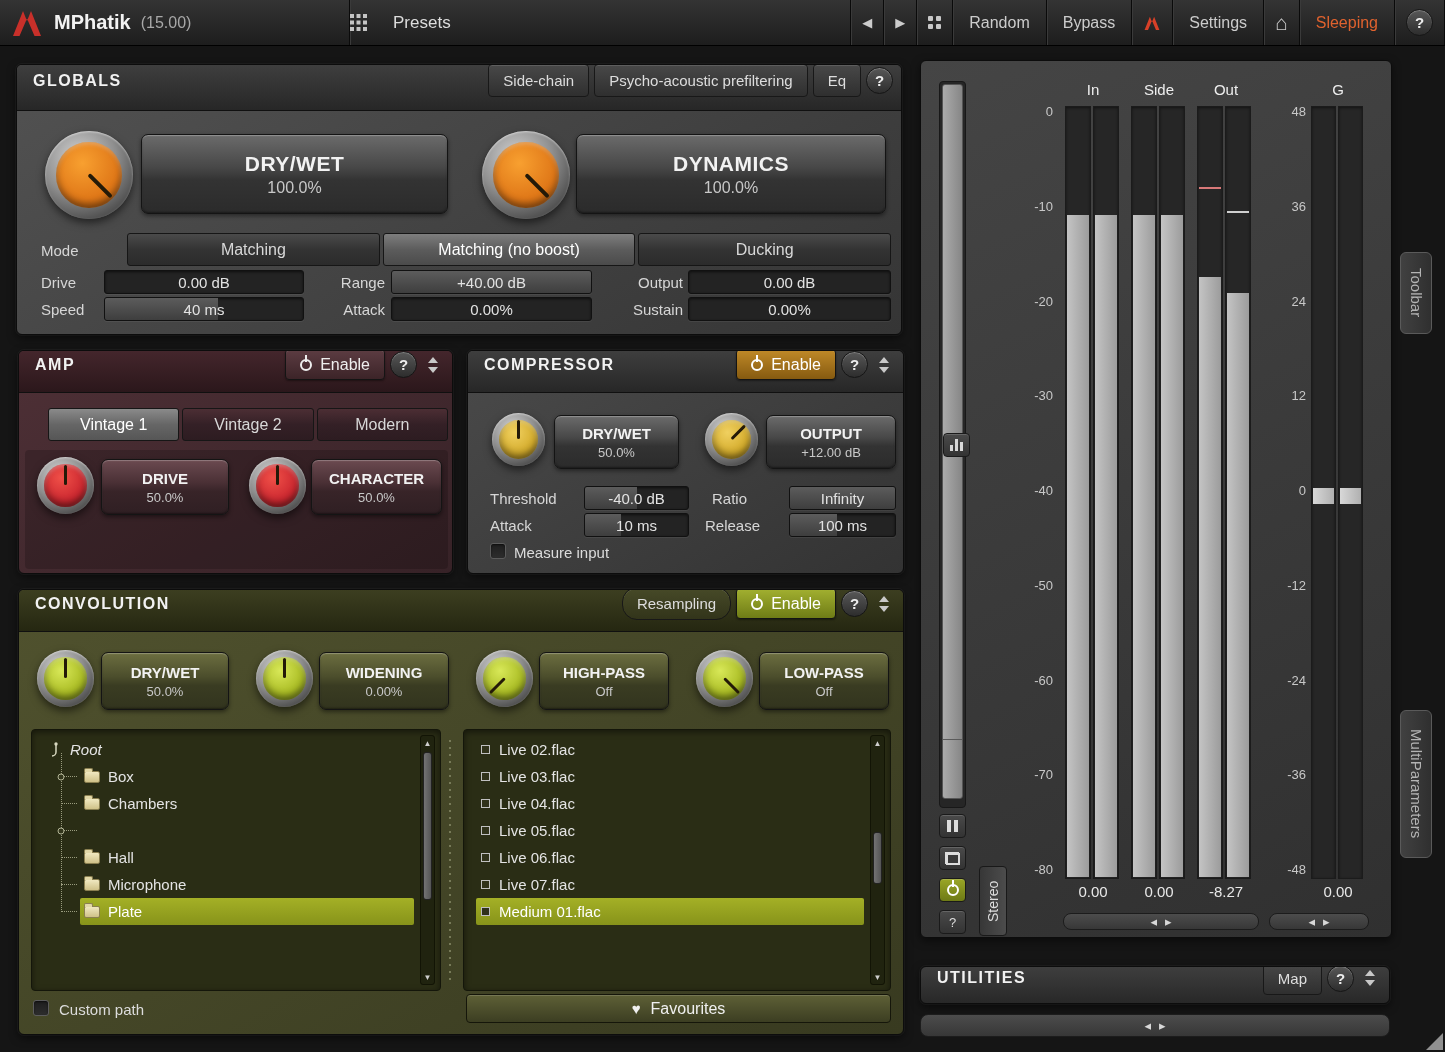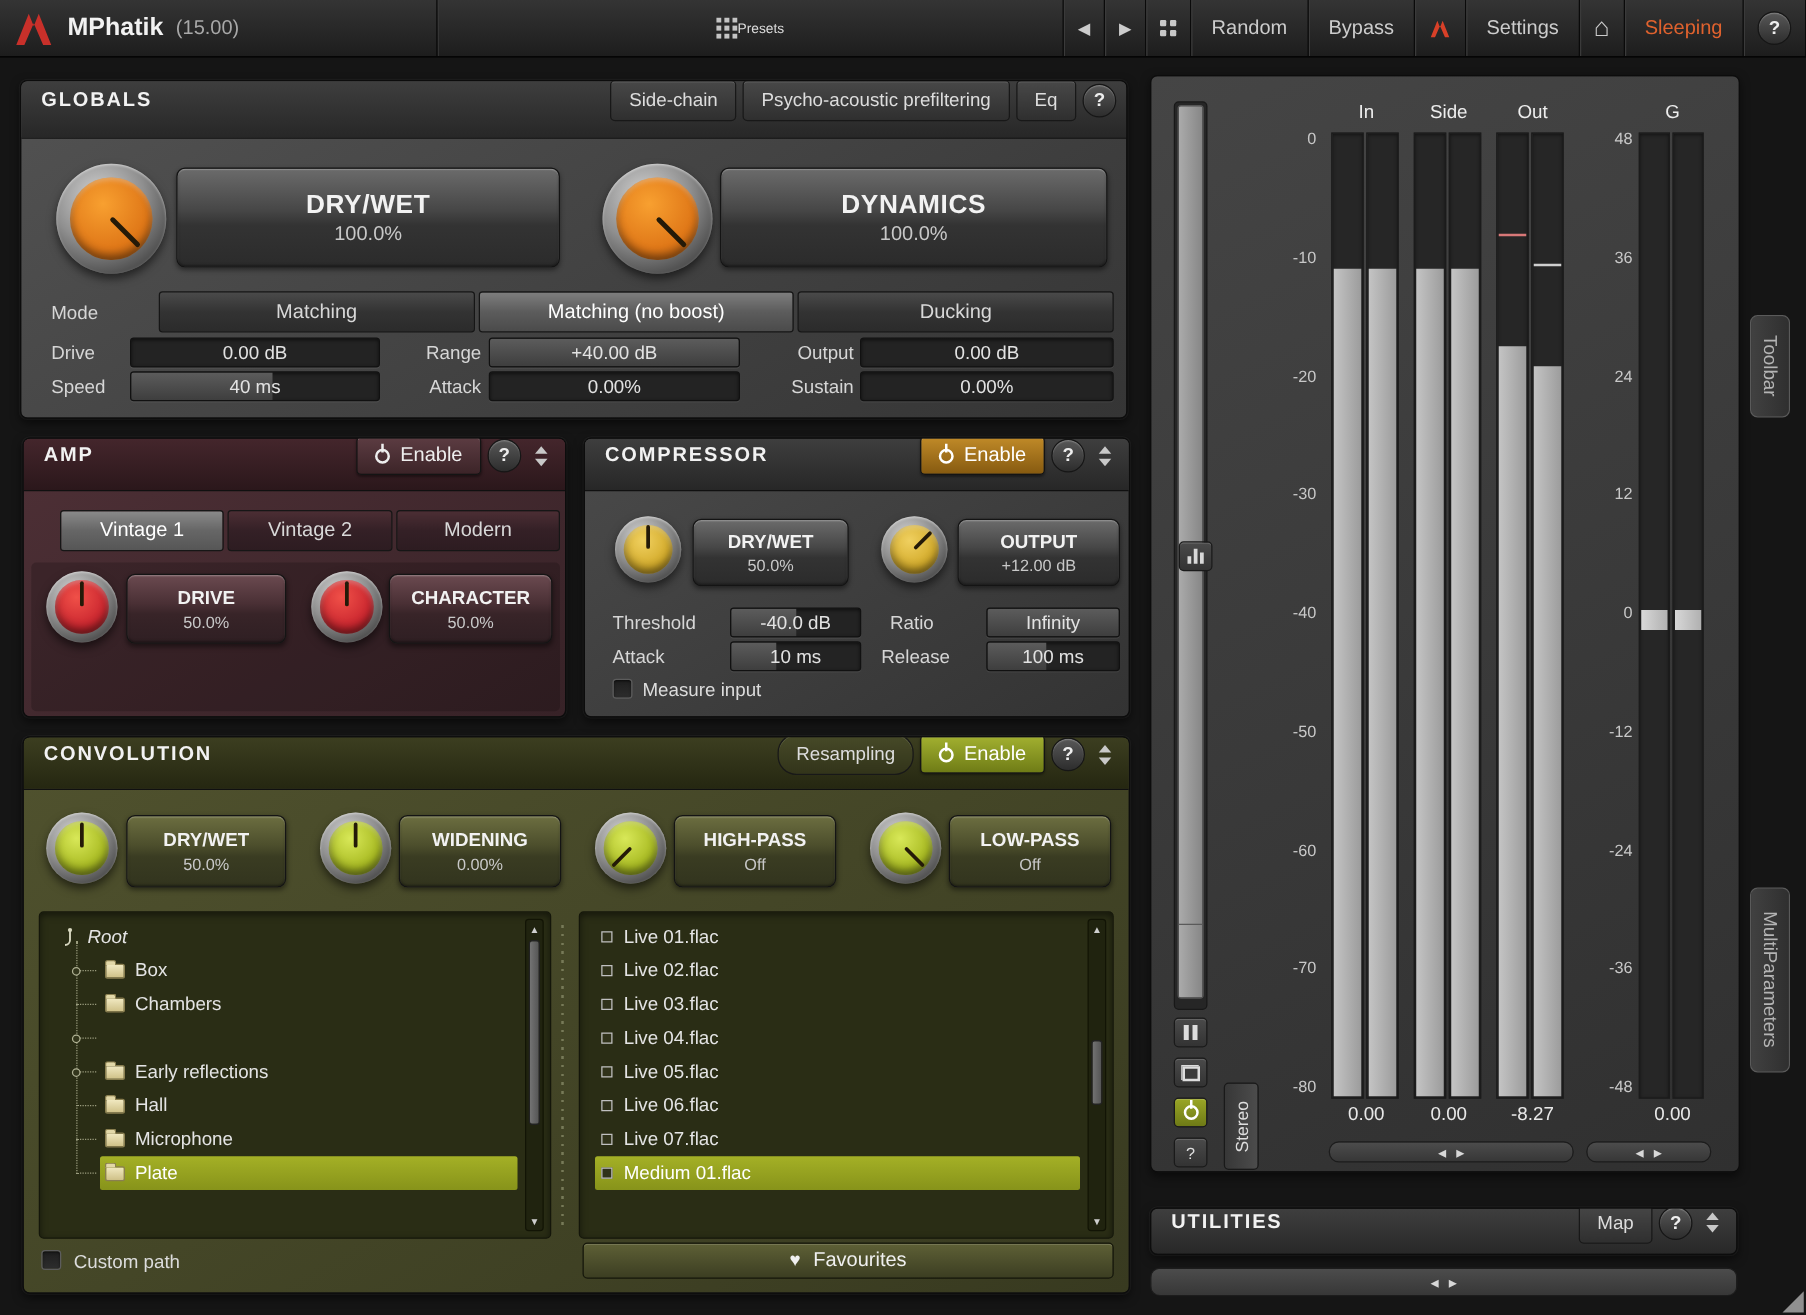--- a/index.html
+++ b/index.html
@@ -4,21 +4,21 @@
 <style>
   * { margin:0; padding:0; box-sizing:border-box; }
   html,body { width:1445px; height:1052px; background:#151515; font-family:"Liberation Sans", sans-serif; overflow:hidden; color:#ddd; }
   .app { position:relative; width:1445px; height:1052px; }
 
   
   .titlebar { position:absolute; left:0; top:0; width:1445px; height:46px; background:linear-gradient(#343434,#1d1d1d); border-bottom:1px solid #000; display:flex; align-items:stretch; }
   .tb-left { display:flex; align-items:center; gap:10px; width:350px; padding-left:10px; border-right:1px solid #0a0a0a; }
   .tb-title { font-size:20px; font-weight:bold; color:#f2f2f2; }
   .tb-version { font-size:16px; color:#a8a8a8; }
-  .tb-presets { flex:1; display:flex; align-items:center; justify-content:center; gap:0; color:#ddd; font-size:11px; border-right:1px solid #0a0a0a; box-shadow:inset 1px 0 0 #3a3a3a; cursor:pointer; }
+  .tb-presets { flex:1; display:flex; align-items:center; justify-content:flex-start; gap:26px; color:#ddd; font-size:17px; border-right:1px solid #0a0a0a; box-shadow:inset 1px 0 0 #3a3a3a; cursor:pointer; }
   .tb-btn { display:flex; align-items:center; justify-content:center; gap:8px; padding:0 16px; font-size:16px; color:#ccc; border-right:1px solid #0a0a0a; box-shadow:inset 1px 0 0 #3a3a3a; cursor:pointer; white-space:nowrap; }
   .tb-btn.icon { padding:0 11px; }
   .sleeping { color:#e0622e; }
   .glyph { font-size:13px; color:#ccc; }
   .home-glyph { font-size:21px; }
   .dots4 { display:grid; grid-template-columns:5px 5px; gap:3px; }
   .dots4 i { width:5px; height:5px; background:#c8c8c8; border-radius:1px; }
 
   
   .panel { position:absolute; border:1px solid #0c0c0c; border-radius:6px; box-shadow:0 0 0 1px rgba(255,255,255,.04), 0 3px 8px rgba(0,0,0,.55); overflow:hidden; }
@@ -408,27 +408,20 @@
         <div class="trow kid">
             <div class="thl">
               <span class="folder"></span>
               <span>Chambers</span>
             </div>
           </div>
         <div class="trow kid">
             <span class="exp-dot"></span>
           </div>
         <div class="trow kid">
-            <span class="exp-dot"></span>
-            <div class="thl">
-              <span class="folder"></span>
-              <span>Early reflections</span>
-            </div>
-          </div>
-        <div class="trow kid">
             <div class="thl">
               <span class="folder"></span>
               <span>Hall</span>
             </div>
           </div>
         <div class="trow kid">
             <div class="thl">
               <span class="folder"></span>
               <span>Microphone</span>
             </div>
@@ -445,24 +438,20 @@
         <div class="thumb" style="top:16px;height:148px"></div>
         <div class="down">▼</div>
       </div>
     </div>
 
     <div class="splitter"></div>
 
     <div class="browser" style="left:444px;top:139px;width:428px;height:262px">
       <div class="lrow">
           <span class="fbullet"></span>
-          <span>Live 01.flac</span>
-        </div>
-      <div class="lrow">
-          <span class="fbullet"></span>
           <span>Live 02.flac</span>
         </div>
       <div class="lrow">
           <span class="fbullet"></span>
           <span>Live 03.flac</span>
         </div>
       <div class="lrow">
           <span class="fbullet"></span>
           <span>Live 04.flac</span>
         </div>

